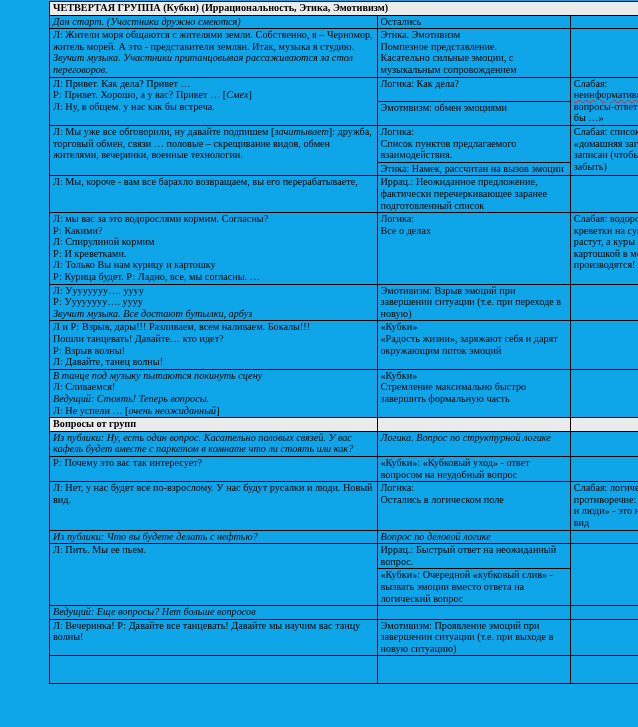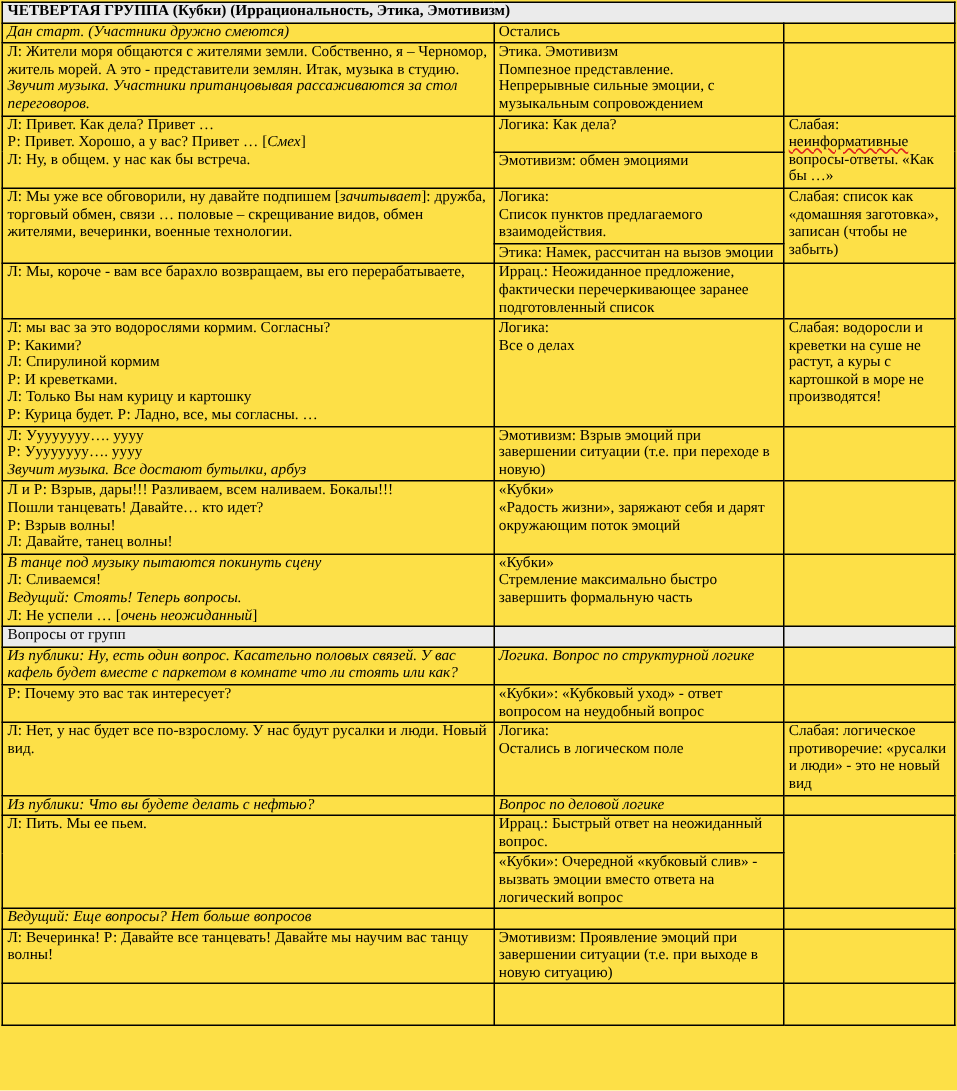--- a/index.html
+++ b/index.html
@@ -10,22 +10,23 @@
   body {
     font-family: "Liberation Serif", "DejaVu Serif", serif;
     color: #000000;
     -webkit-font-smoothing: none;
   }
   .page {
     width: 638px;
     height: 727px;
     overflow: hidden;
     position: relative;
-    background: #fde047;
+    background: #0ea5e9;
     box-sizing: border-box;
+    padding-left: 48px;
   }
   table.doc {
     border-collapse: collapse;
     width: 636px;
     margin: 1px 0 0 1px;
     table-layout: fixed;
   }
   table.doc td {
     border: 1px solid #000000;
     vertical-align: top;
@@ -40,21 +41,21 @@
   col.c3 { width: 114px; }
 
   td.title {
     font-weight: bold;
     font-size: 11.8px;
     line-height: 17px;
     background: #ebebeb;
     padding: 1px 3px 2px 5px;
   }
   td.sectionhead {
-    font-weight: normal;
+    font-weight: bold;
     font-size: 11.2px;
     line-height: 14px;
     background: #ebebeb;
     padding: 1px 3px 1px 5px;
   }
   td.sectionhead.blank { background: #ebebeb; }
 
   .ital { font-style: italic; }
   .blk { display: block; }
 
@@ -95,21 +96,21 @@
       <td></td>
     </tr>
 
     <tr>
       <td>
         <span>Л: Жители моря общаются с жителями земли. Собственно, я – Черномор, житель морей. А это - представители землян. Итак, музыка в студию. </span><span class="ital">Звучит музыка. Участники пританцовывая рассаживаются за стол переговоров.</span>
       </td>
       <td>
         <span class="blk">Этика. Эмотивизм</span>
         <span class="blk">Помпезное представление.</span>
-        <span class="blk">Непрерывные сильные эмоции, с музыкальным сопровождением</span>
+        <span class="blk">Касательно сильные эмоции, с музыкальным сопровождением</span>
       </td>
       <td></td>
     </tr>
 
     <tr>
       <td rowspan="2">
         <span class="blk">Л: Привет. Как дела? Привет …</span>
         <span class="blk"><span>Р: Привет. Хорошо, а у вас? Привет … [</span><span class="ital">Смех</span><span>]</span></span>
         <span class="blk">Л: Ну, в общем. у нас как бы встреча.</span>
       </td>

